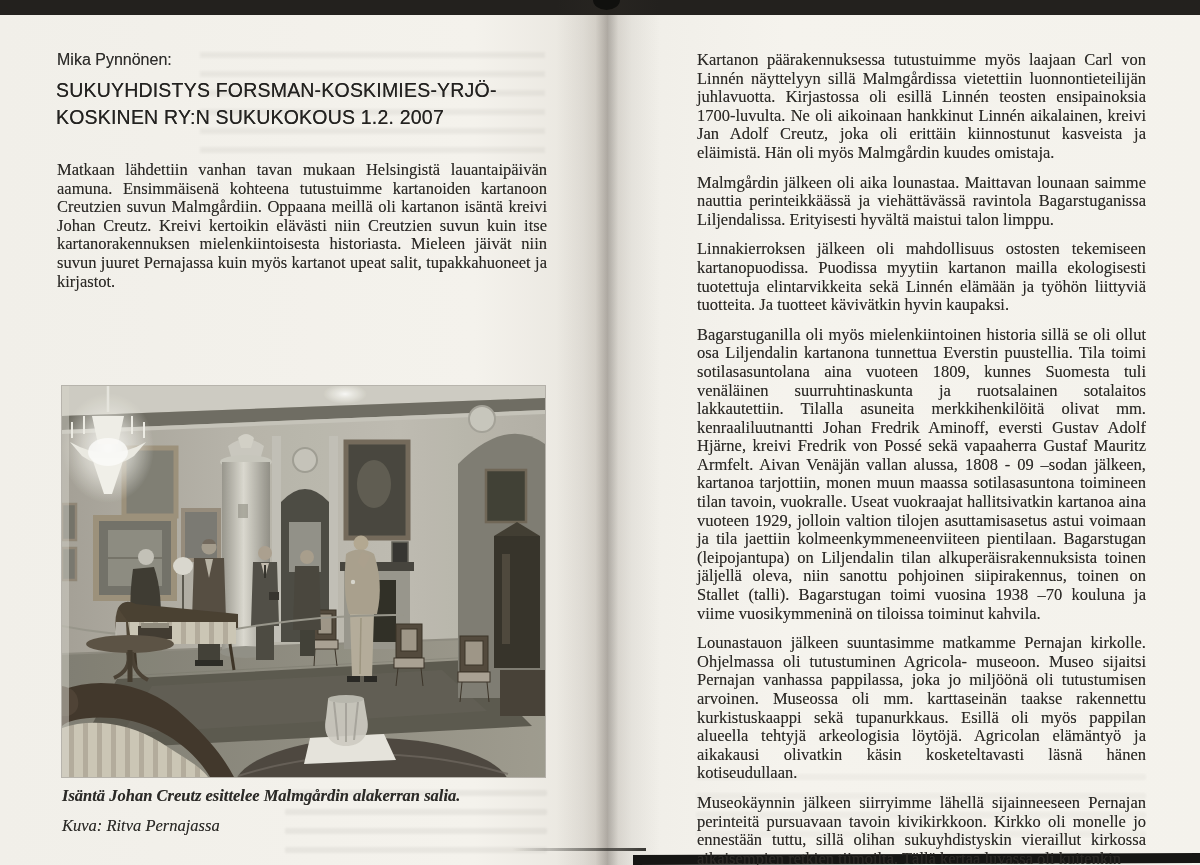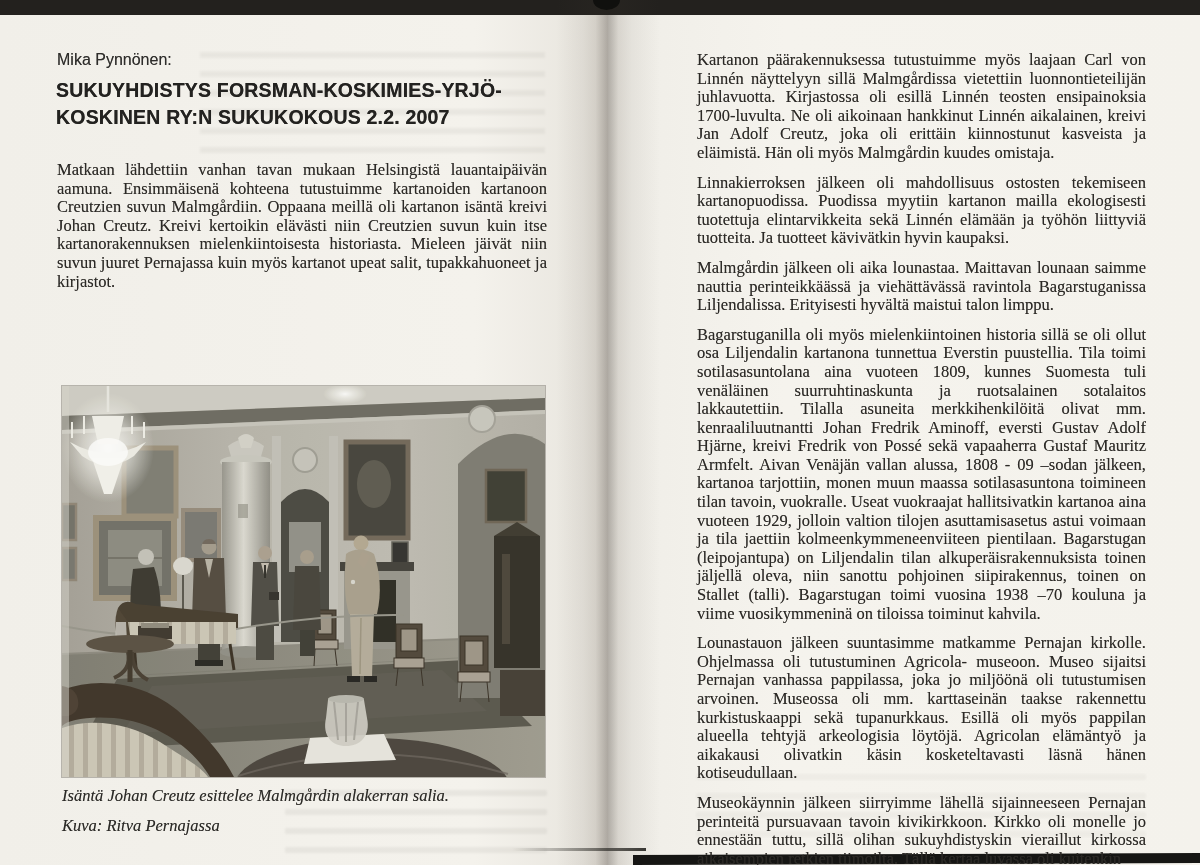--- a/index.html
+++ b/index.html
@@ -24,51 +24,51 @@
     background:repeating-linear-gradient(180deg,transparent 0 7px,#6a675f 7px 13px,transparent 13px 19px);}
   .bleed.b1{left:200px;top:30px;width:345px;height:112px;}
   .bleed.b2{left:285px;top:768px;width:262px;height:70px;opacity:0.08;}
   .bleed.b3{left:88px;top:752px;width:450px;height:75px;opacity:0.045;}
 
   .author{position:absolute;left:57px;top:36px;
     font-family:"Liberation Sans",sans-serif;font-size:16px;color:#2e2d2b;
     text-shadow:0 0 0.4px rgba(50,48,44,0.55);}
   .title{position:absolute;left:56px;top:62px;width:520px;
     font-family:"Liberation Sans",sans-serif;font-size:19.5px;line-height:27px;
-    letter-spacing:0.2px;color:#232220;font-weight:700;
+    letter-spacing:0.2px;color:#232220;font-weight:400;
     text-shadow:0 0 0.6px rgba(40,38,35,0.8);}
   .bodytext{font-size:16.5px;line-height:18.6px;text-align:justify;color:#2b2926;
     text-shadow:0 0 0.35px rgba(60,56,50,0.5);}
   .bodytext p{margin:0 0 11px 0;}
   .body-left{position:absolute;left:57px;top:146px;width:490px;z-index:1;}
   .body-right{position:absolute;left:89px;top:36px;width:449px;z-index:1;}
 
   .photo-frame{position:absolute;left:62px;top:371px;width:483px;height:391px;
     outline:1px solid rgba(110,106,98,0.45);background:#aeaca4;}
   .photo-frame svg{display:block;width:483px;height:391px;}
 
   .caption{position:absolute;left:62px;top:771px;width:490px;font-style:italic;
-    font-size:16.5px;color:#2b2a27;text-shadow:0 0 0.35px rgba(60,56,50,0.5);}
+    font-size:16.5px;color:#2b2a27;text-shadow:0 0 0.35px rgba(60,56,50,0.5);font-weight:bold;}
   .credit{position:absolute;left:62px;top:801px;width:490px;font-style:italic;
     font-size:16.5px;color:#2b2a27;text-shadow:0 0 0.35px rgba(60,56,50,0.5);}
 </style>
 </head>
 <body>
 
 <div class="spread">
 
   <div class="page page-left">
     <div class="bleed b1"></div>
     <div class="bleed b2"></div>
 
     <div class="author">Mika Pynnönen:</div>
 
     <div class="title">
       <div>SUKUYHDISTYS FORSMAN-KOSKIMIES-YRJÖ-</div>
-      <div>KOSKINEN RY:N SUKUKOKOUS 2.2. 2007</div>
+      <div>KOSKINEN RY:N SUKUKOKOUS 1.2. 2007</div>
     </div>
 
     <div class="bodytext body-left">
       <p>Matkaan lähdettiin vanhan tavan mukaan Helsingistä lauantaipäivän aamuna. Ensimmäisenä kohteena tutustuimme kartanoiden kartanoon Creutzien suvun Malmgårdiin. Oppaana meillä oli kartanon isäntä kreivi Johan Creutz. Kreivi kertoikin elävästi niin Creutzien suvun kuin itse kartanorakennuksen mielenkiintoisesta historiasta. Mieleen jäivät niin suvun juuret Pernajassa kuin myös kartanot upeat salit, tupakkahuoneet ja kirjastot.</p>
     </div>
 
     <div class="photo-frame">
       <svg viewBox="0 0 483 391" xmlns="http://www.w3.org/2000/svg">
         <defs>
           <linearGradient id="gWall" x1="0" y1="0" x2="1" y2="0">
@@ -277,22 +277,22 @@
     </div>
 
     <div class="caption">Isäntä Johan Creutz esittelee Malmgårdin alakerran salia.</div>
     <div class="credit">Kuva: Ritva Pernajassa</div>
   </div>
 
   <div class="page page-right">
     <div class="bleed b3"></div>
     <div class="bodytext body-right">
       <p>Kartanon päärakennuksessa tutustuimme myös laajaan Carl von Linnén näyttelyyn sillä Malmgårdissa vietettiin luonnontieteilijän juhlavuotta. Kirjastossa oli esillä Linnén teosten ensipainoksia 1700-luvulta. Ne oli aikoinaan hankkinut Linnén aikalainen, kreivi Jan Adolf Creutz, joka oli erittäin kiinnostunut kasveista ja eläimistä. Hän oli myös Malmgårdin kuudes omistaja.</p>
+      <p>Malmgårdin jälkeen oli aika lounastaa. Maittavan lounaan saimme nauttia perinteikkäässä ja viehättävässä ravintola Bagarstuganissa Liljendalissa. Erityisesti hyvältä maistui talon limppu.</p>
       <p>Linnakierroksen jälkeen oli mahdollisuus ostosten tekemiseen kartanopuodissa. Puodissa myytiin kartanon mailla ekologisesti tuotettuja elintarvikkeita sekä Linnén elämään ja työhön liittyviä tuotteita. Ja tuotteet kävivätkin hyvin kaupaksi.</p>
-      <p>Malmgårdin jälkeen oli aika lounastaa. Maittavan lounaan saimme nauttia perinteikkäässä ja viehättävässä ravintola Bagarstuganissa Liljendalissa. Erityisesti hyvältä maistui talon limppu.</p>
       <p>Bagarstuganilla oli myös mielenkiintoinen historia sillä se oli ollut osa Liljendalin kartanona tunnettua Everstin puustellia.  Tila toimi sotilasasuntolana aina vuoteen 1809, kunnes Suomesta tuli venäläinen suurruhtinaskunta ja ruotsalainen sotalaitos lakkautettiin. Tilalla asuneita merkkihenkilöitä olivat mm. kenraaliluutnantti Johan Fredrik Aminoff, eversti Gustav Adolf Hjärne, kreivi Fredrik von Possé sekä vapaaherra Gustaf Mauritz Armfelt. Aivan Venäjän vallan alussa, 1808 - 09 –sodan jälkeen, kartanoa tarjottiin, monen muun maassa sotilasasuntona toimineen tilan tavoin, vuokralle. Useat vuokraajat hallitsivatkin kartanoa aina vuoteen 1929, jolloin valtion tilojen asuttamisasetus astui voimaan ja tila jaettiin kolmeenkymmeneenviiteen pientilaan. Bagarstugan (leipojantupa) on Liljendalin tilan alkuperäisrakennuksista toinen jäljellä oleva, niin sanottu pohjoinen siipirakennus, toinen on Stallet (talli). Bagarstugan toimi vuosina 1938 –70 kouluna ja viime vuosikymmeninä on tiloissa toiminut kahvila.</p>
       <p>Lounastauon jälkeen suuntasimme matkamme Pernajan kirkolle. Ohjelmassa oli tutustuminen Agricola- museoon. Museo sijaitsi Pernajan vanhassa pappilassa, joka jo miljöönä oli tutustumisen arvoinen. Museossa oli mm. karttaseinän taakse rakennettu kurkistuskaappi sekä tupanurkkaus.  Esillä oli myös pappilan alueella tehtyjä arkeologisia löytöjä. Agricolan elämäntyö ja aikakausi olivatkin käsin kosketeltavasti läsnä hänen kotiseudullaan.</p>
       <p>Museokäynnin jälkeen siirryimme lähellä sijainneeseen Pernajan perinteitä pursuavaan tavoin kivikirkkoon. Kirkko oli monelle jo ennestään tuttu, sillä olihan sukuyhdistyskin vieraillut kirkossa aikaisempien retkien tiimoilta. Tällä kertaa luvassa oli kuitenkin</p>
     </div>
   </div>
 
   <div class="gutter"></div>
   <div class="blob-top"></div>
   <div class="line-bottom-left"></div>
   <div class="bar-bottom-right"></div>

